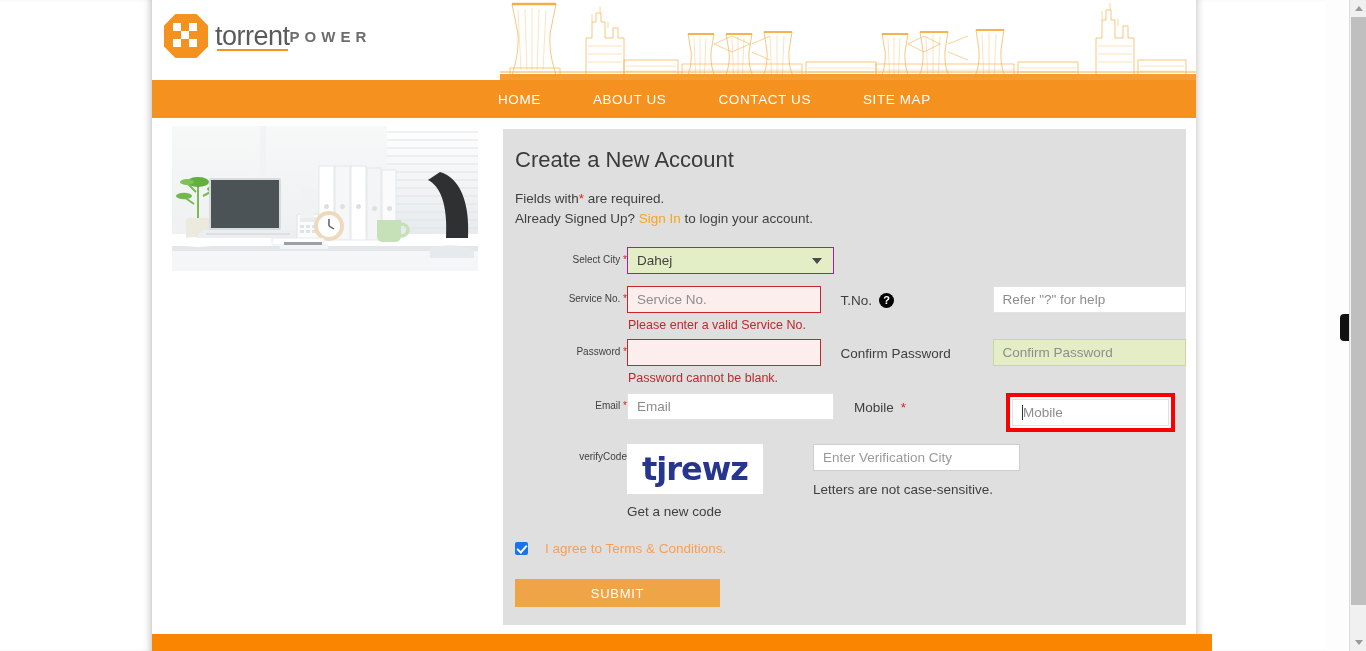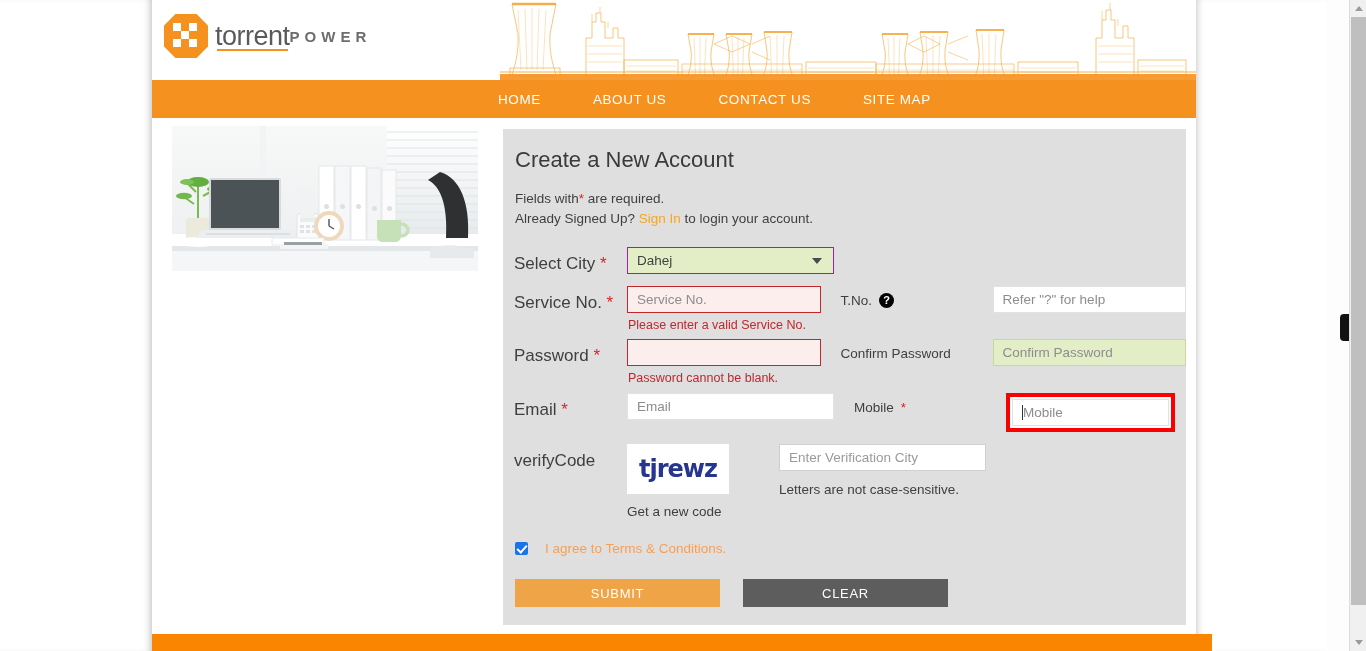--- a/index.html
+++ b/index.html
@@ -54,42 +54,42 @@
   
   .panel { position:absolute; left:351px; top:11px; width:683px; height:496px;
            background:#dfdfdf; padding:18px 0 0 11px; }
   .panel-title { font-size:22px; color:#3a3a3a; font-weight:400; padding-left:1px; }
   .intro { margin-top:16px; font-size:13.5px; color:#3f3f3f; line-height:20px; padding-left:1px; }
   .intro a { color:#F5A623; text-decoration:none; cursor:pointer; }
   .req { color:#e02020; }
 
   .form { margin-top:18px; position:relative; }
   .row { display:flex; align-items:flex-start; position:relative; }
-  .lbl { width:113px; font-size:17px; color:#3f3f3f; padding-top:7px; flex:none; }
+  .lbl { width:113px; font-size:10px; color:#3f3f3f; padding-top:7px; flex:none;text-align:right; }
   .lbl2 { width:161px; font-size:13.5px; color:#3f3f3f; padding-top:7px; flex:none;
           display:flex; align-items:center; gap:7px; }
 
   .fld { width:207px; height:27px; border:1px solid #cfcfcf; background:#ffffff;
          font-size:13.5px; color:#8d8d8d; padding:0 9px; line-height:25px;
          font-family:"Liberation Sans", sans-serif; }
   .fld.err { border:1px solid #c1272d; background:#fdeeee; }
   .fld.green { border:1px solid #c9d79a; background:#e4eec6; }
   .fld.sel { border:1px solid #a21caf; background:#e4eec6; color:#3f3f3f;
              display:flex; align-items:center; justify-content:space-between; cursor:pointer; }
   .chev { width:0;height:0;border-left:5px solid transparent;border-right:5px solid transparent;
           border-top:6px solid #4a4a4a; margin-right:2px; }
   .errmsg { color:#c1272d; font-size:12.5px; margin:5px 0 0 114px; }
 
   .helpicon { width:15px; height:15px; border-radius:50%; background:#000000; color:#ffffff;
               font-size:11px; font-weight:bold; line-height:15px; text-align:center;
               cursor:pointer; }
 
-  .captcha-img { width:102px; height:50px; background:#ffffff; display:flex;
+  .captcha-img { width:136px; height:50px; background:#ffffff; display:flex;
                  align-items:center; justify-content:center;
-                 color:#26368f; font-size:24px; font-weight:bold;
+                 color:#26368f; font-size:32px; font-weight:bold;
                  font-family:"DejaVu Sans", sans-serif; letter-spacing:-1px; }
   .newcode { font-size:13.5px; color:#3f3f3f; margin-top:10px; cursor:pointer; }
   .vcode-fld { width:207px; height:27px; border:1px solid #cfcfcf; background:#ffffff;
                font-size:13.5px; color:#9a9a9a; padding:0 9px; line-height:25px; }
   .casenote { font-size:13.5px; color:#3f3f3f; margin-top:11px; }
 
   .mobile-focus { position:absolute; border:4px solid #fb0000; padding:2px;
                   background:#ffffff; }
 
   .agree { display:flex; align-items:center; gap:17px; margin-top:22px; padding-left:1px; }
@@ -369,21 +369,20 @@
             </div>
           </div>
 
           <div class="agree">
             <span class="cb"></span>
             <span class="agree-lbl">I agree to Terms &amp; Conditions.</span>
           </div>
 
           <div class="btnrow">
             <button class="btn btn-submit">SUBMIT</button>
-            <button class="btn btn-clear">CLEAR</button>
           </div>
 
         </div>
       </div>
     </div>
   </div>
 
   <div class="footer-strip"></div>
 
   <div class="sb">

